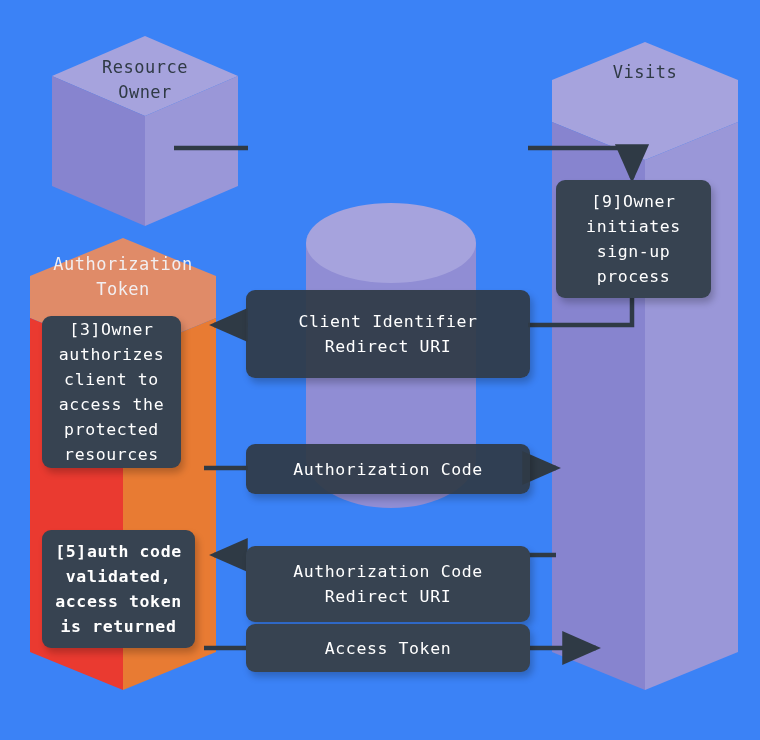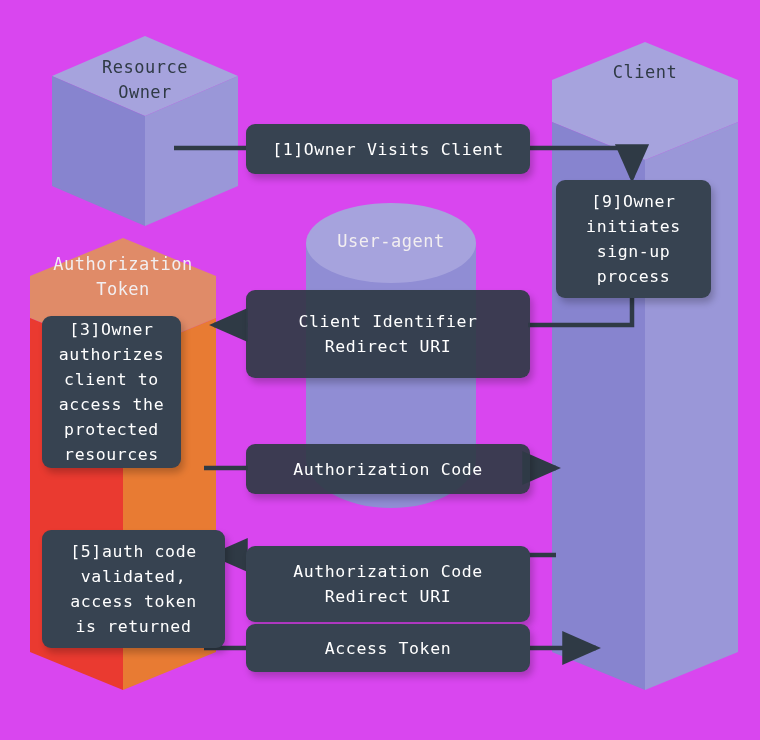--- a/index.html
+++ b/index.html
@@ -8,21 +8,21 @@
     padding: 0;
     background: #ffffff;
   }
   body {
     font-family: "DejaVu Sans Mono", "Liberation Mono", monospace;
   }
   #diagram {
     position: relative;
     width: 760px;
     height: 740px;
-    background: #d946ef;
+    background: #3b82f6;
     overflow: hidden;
   }
 
   
   .cube { position: absolute; }
   .cube svg { display: block; overflow: visible; }
 
   
   .column { position: absolute; }
   .column svg { display: block; overflow: visible; }
@@ -88,39 +88,38 @@
   <div class="node-title title-dark" style="left:52px; top:55px; width:186px;">Resource
 Owner</div>
 
   <div class="column" style="left:552px; top:42px;">
     <svg width="186" height="648" viewBox="0 0 186 648">
       <polygon points="93,0 186,38 186,80 93,118 0,80 0,38" fill="#a6a3dd"></polygon>
       <polygon points="0,80 93,118 93,648 0,610" fill="#8784cf"></polygon>
       <polygon points="186,80 186,610 93,648 93,118" fill="#9a97d8"></polygon>
     </svg>
   </div>
-  <div class="node-title title-dark" style="left:552px; top:60px; width:186px;">Client</div>
+  <div class="node-title title-dark" style="left:552px; top:60px; width:186px;">Visits</div>
 
   <div class="column" style="left:30px; top:238px;">
     <svg width="186" height="452" viewBox="0 0 186 452">
       <polygon points="93,0 186,38 186,80 93,118 0,80 0,38" fill="#e08b68"></polygon>
       <polygon points="0,80 93,118 93,452 0,414" fill="#ea3a30"></polygon>
       <polygon points="186,80 186,414 93,452 93,118" fill="#e87b33"></polygon>
     </svg>
   </div>
   <div class="node-title title-light" style="left:22px; top:252px; width:202px;">Authorization
 Token</div>
 
   <div class="cylinder" style="left:306px; top:203px;">
     <svg width="170" height="305" viewBox="0 0 170 305">
       <path d="M0,40 L0,255 A85,50 0 0 0 170,255 L170,40 Z" fill="#908dd4"></path>
       <ellipse cx="85" cy="40" rx="85" ry="40" fill="#a6a3dd"></ellipse>
     </svg>
   </div>
-  <div class="node-title title-light" style="left:306px; top:229px; width:170px;">User-agent</div>
 
   <svg id="wires" viewBox="0 0 760 740">
     <defs>
       <marker id="ah" markerWidth="9" markerHeight="9" refX="7.5" refY="4.5" orient="auto">
         <path d="M0,0.7 L8.6,4.5 L0,8.3 Z" fill="#2f3a45"></path>
       </marker>
     </defs>
 
     <path d="M174,148 L248,148" stroke="#2f3a45" stroke-width="4.5" fill="none"></path>
     <path d="M528,148 L632,148 L632,178" stroke="#2f3a45" stroke-width="4.5" fill="none" marker-end="url(#ah)"></path>
@@ -148,30 +147,27 @@
   <div class="box" style="left:42px; top:316px; width:139px; height:152px;">
     <span class="box-label">[3]Owner
 authorizes
 client to
 access the
 protected
 resources</span>
   </div>
 
 
-  <div class="box" style="left:42px; top:530px; width:183px; height:118px;">
+  <div class="box" style="left:42px; top:530px; width:153px; height:118px;font-weight:bold;">
     <span class="box-label">[5]auth code
 validated,
 access token
 is returned</span>
   </div>
 
-  <div class="box" style="left:246px; top:124px; width:284px; height:50px;">
-    <span class="box-label">[1]Owner Visits Client</span>
-  </div>
 
   <div class="box translucent" style="left:246px; top:290px; width:284px; height:88px;">
     <span class="box-label">Client Identifier
 Redirect URI</span>
   </div>
 
   <div class="box translucent" style="left:246px; top:444px; width:284px; height:50px;">
     <span class="box-label">Authorization Code</span>
   </div>
 

